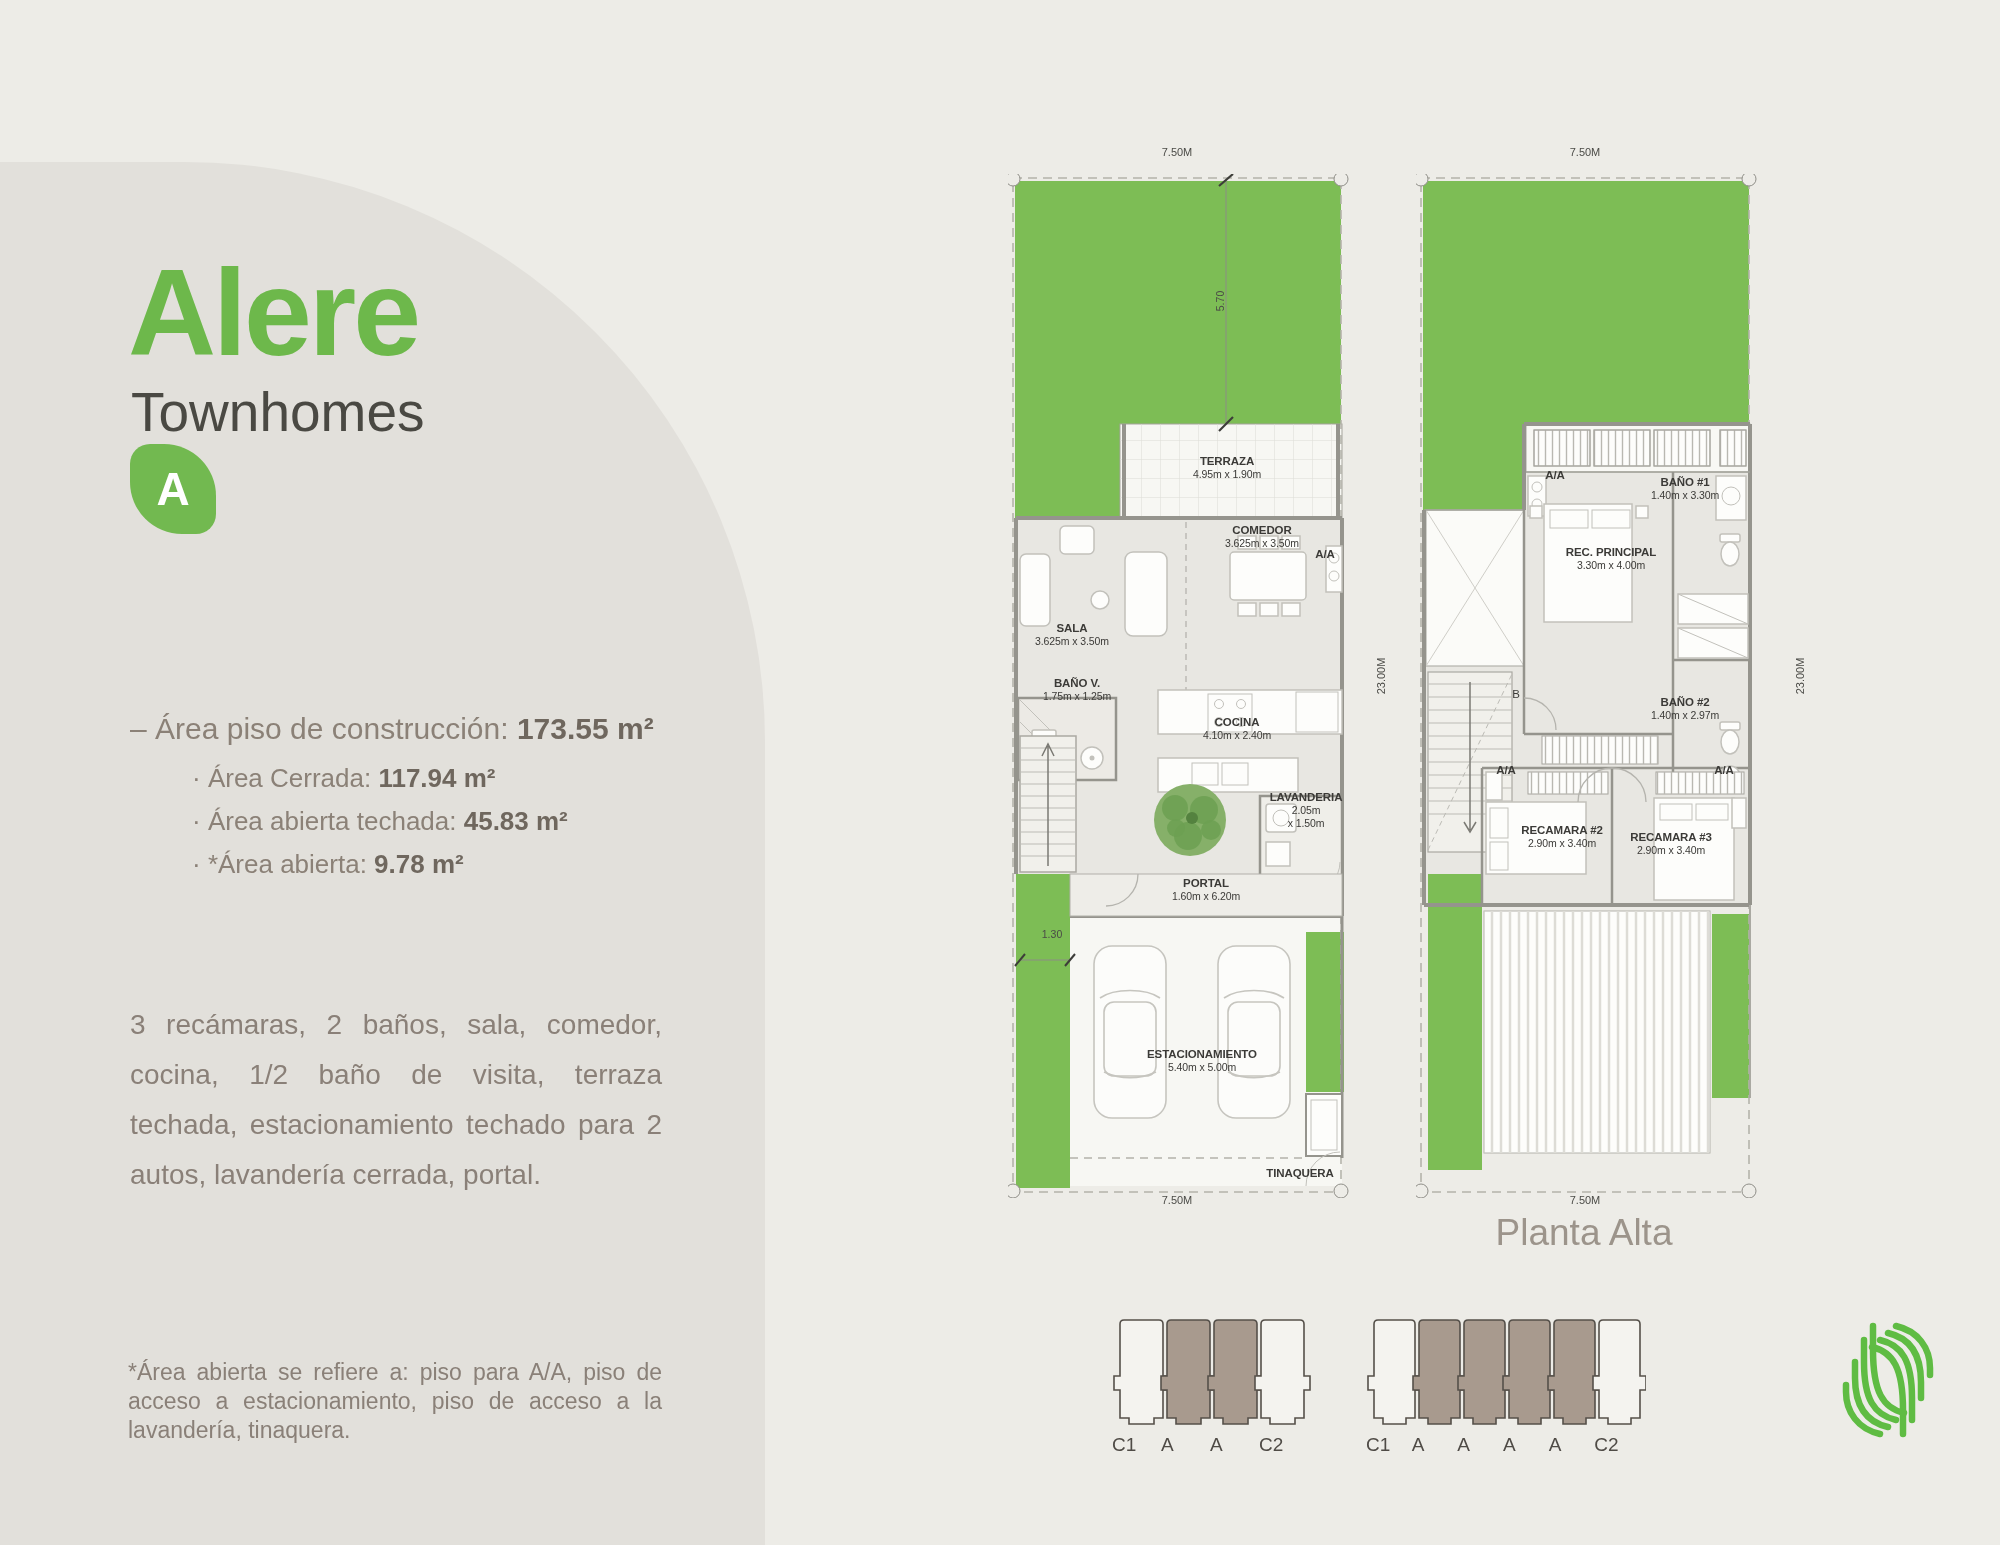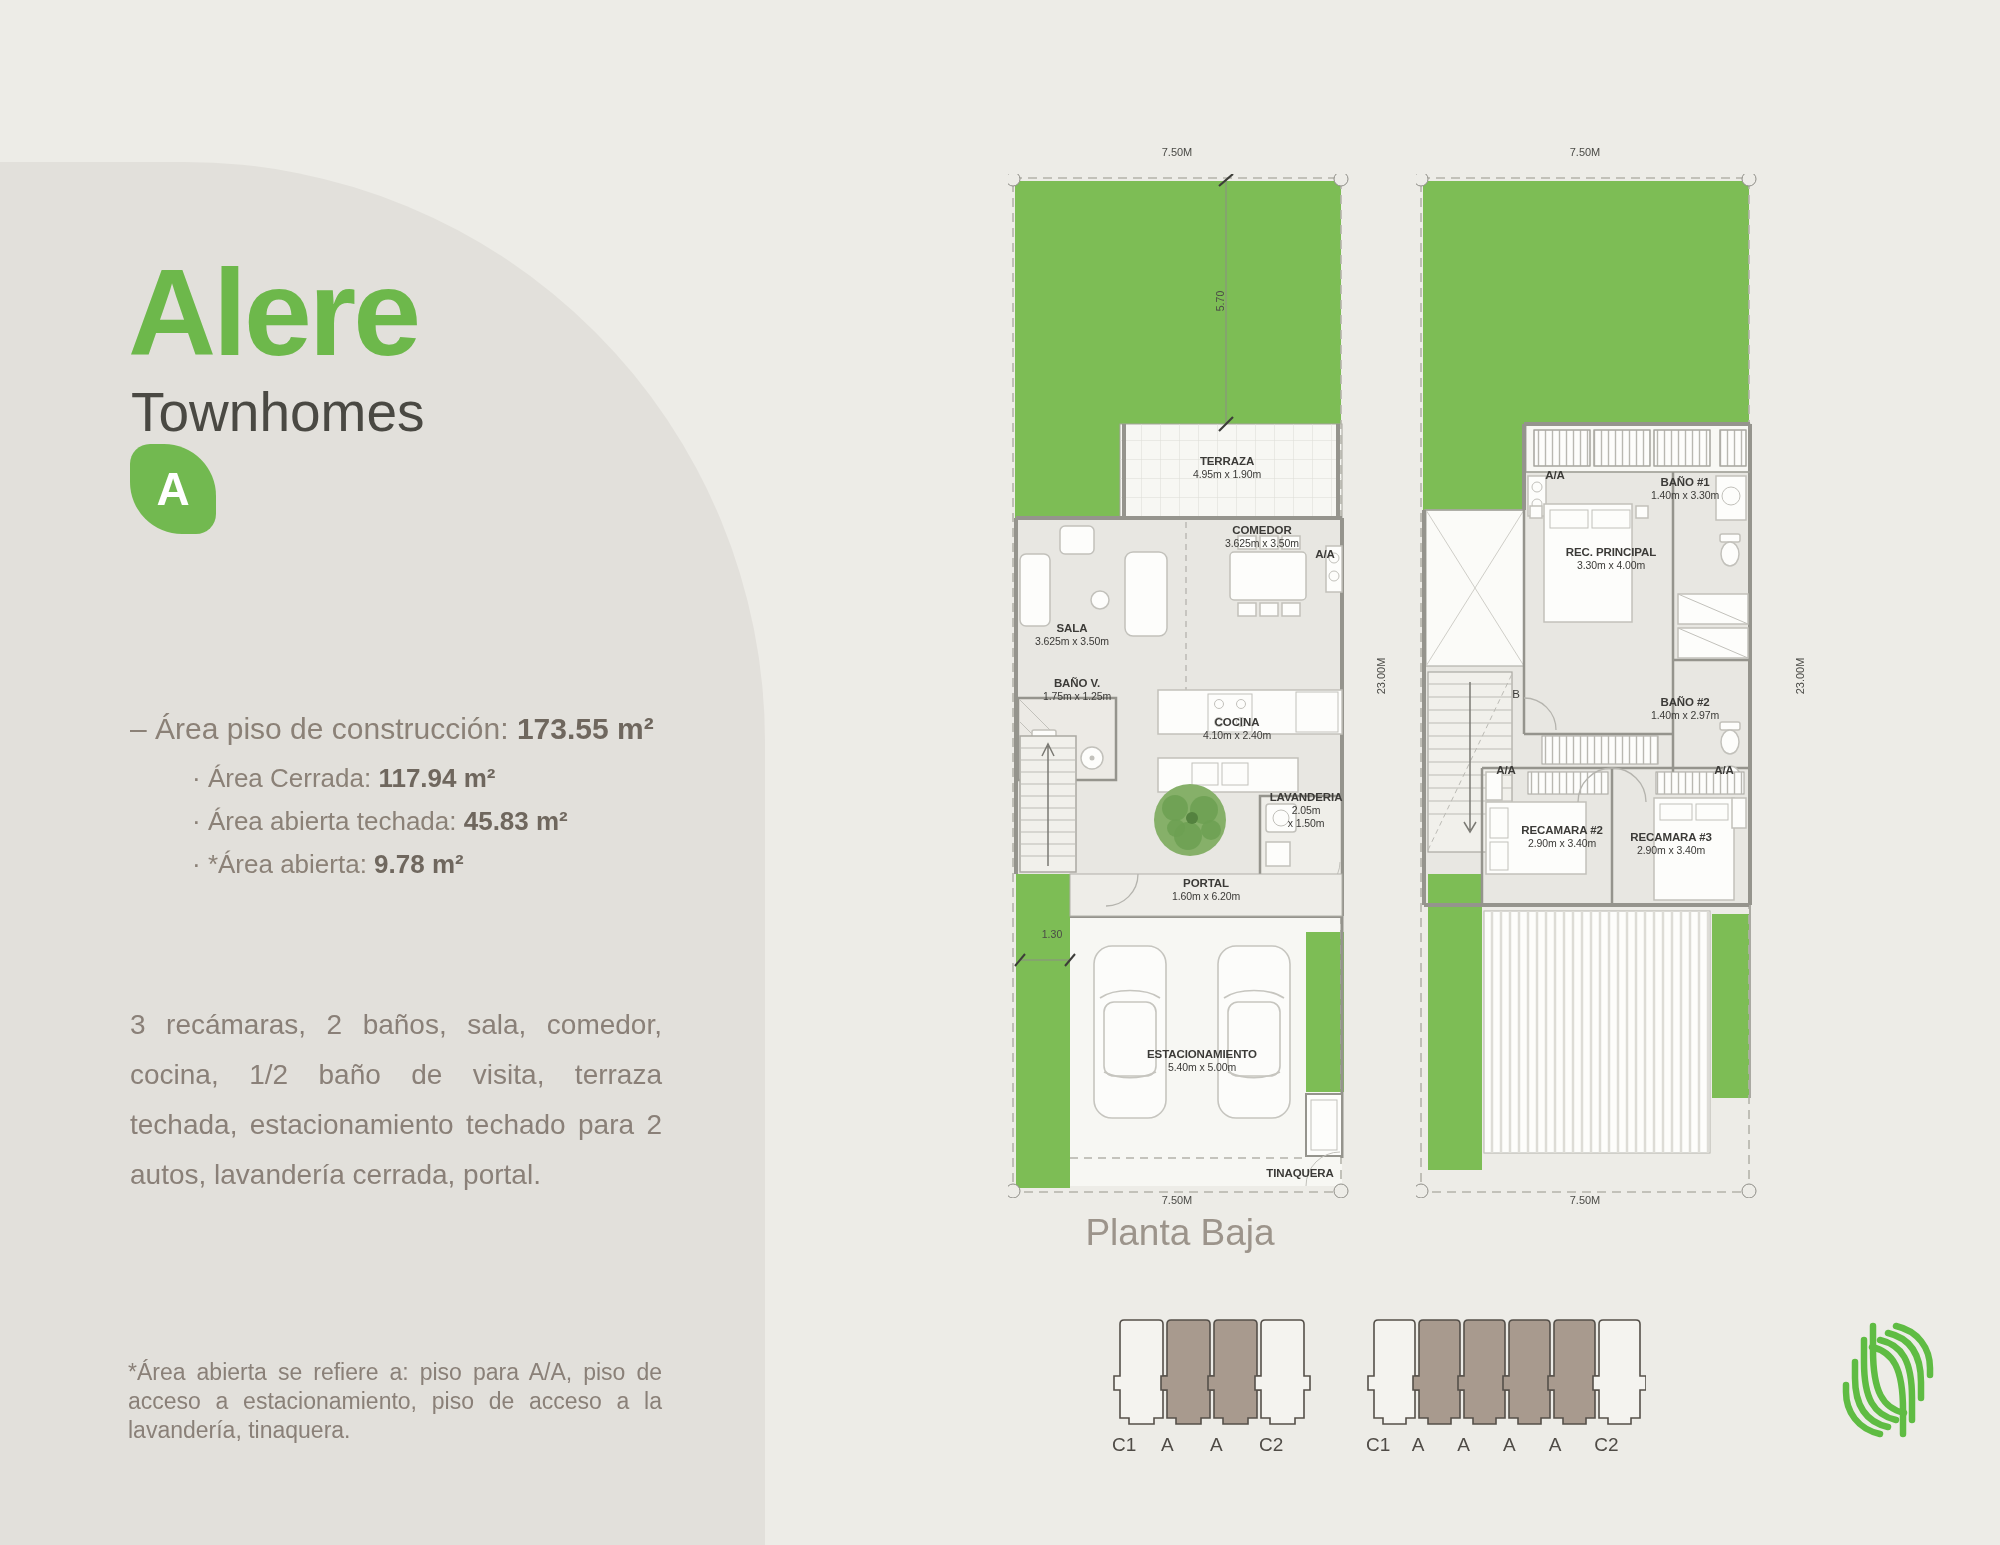--- a/index.html
+++ b/index.html
@@ -322,21 +322,21 @@
   <div class="rlabel tiny" style="left:1704px;top:764px;">A/A</div>
   <div class="rlabel" style="left:1482px;top:824px;">
     <div>RECAMARA #2</div>
     <div class="size">2.90m x 3.40m</div>
   </div>
   <div class="rlabel" style="left:1591px;top:831px;">
     <div>RECAMARA #3</div>
     <div class="size">2.90m x 3.40m</div>
   </div>
 
-  <div class="caption" style="left:1030px;top:1212px;">Planta Baja</div>
+  <div class="caption" style="left:1434px;top:1212px;">Planta Alta</div>
 
   <svg class="plan-svg" style="left:1112px;top:1318px;" width="200" height="112" viewBox="-6 0 200 112">
     <g stroke="#55504a" stroke-width="1.6">
       <path transform="translate(0,0)" d="M2,6 Q2,2 6,2 L41,2 Q45,2 45,6 L45,58 L51,58 L51,72 L45,72 L45,100 L36,100 L36,106 L11,106 L11,100 L2,100 L2,72 L-4,72 L-4,58 L2,58 Z" fill="#f4f3ef"></path>
       <path transform="translate(47,0)" d="M2,6 Q2,2 6,2 L41,2 Q45,2 45,6 L45,58 L51,58 L51,72 L45,72 L45,100 L36,100 L36,106 L11,106 L11,100 L2,100 L2,72 L-4,72 L-4,58 L2,58 Z" fill="#a89a8e"></path>
       <path transform="translate(94,0)" d="M2,6 Q2,2 6,2 L41,2 Q45,2 45,6 L45,58 L51,58 L51,72 L45,72 L45,100 L36,100 L36,106 L11,106 L11,100 L2,100 L2,72 L-4,72 L-4,58 L2,58 Z" fill="#a89a8e"></path>
       <path transform="translate(141,0)" d="M2,6 Q2,2 6,2 L41,2 Q45,2 45,6 L45,58 L51,58 L51,72 L45,72 L45,100 L36,100 L36,106 L11,106 L11,100 L2,100 L2,72 L-4,72 L-4,58 L2,58 Z" fill="#f4f3ef"></path>
     </g>
   </svg>
   <div class="ulabels" style="left:1112px;top:1434px;width:196px;">

